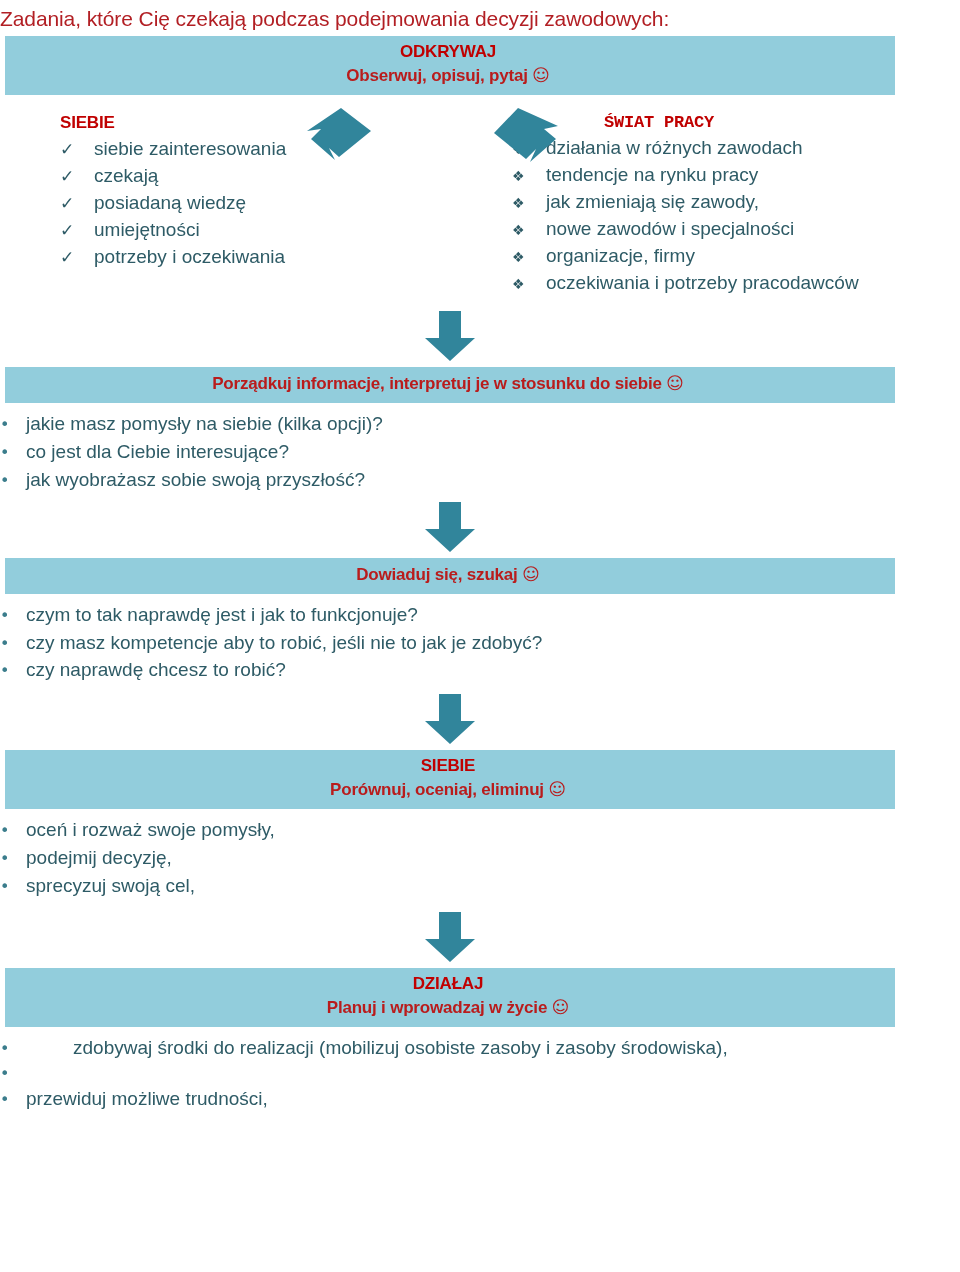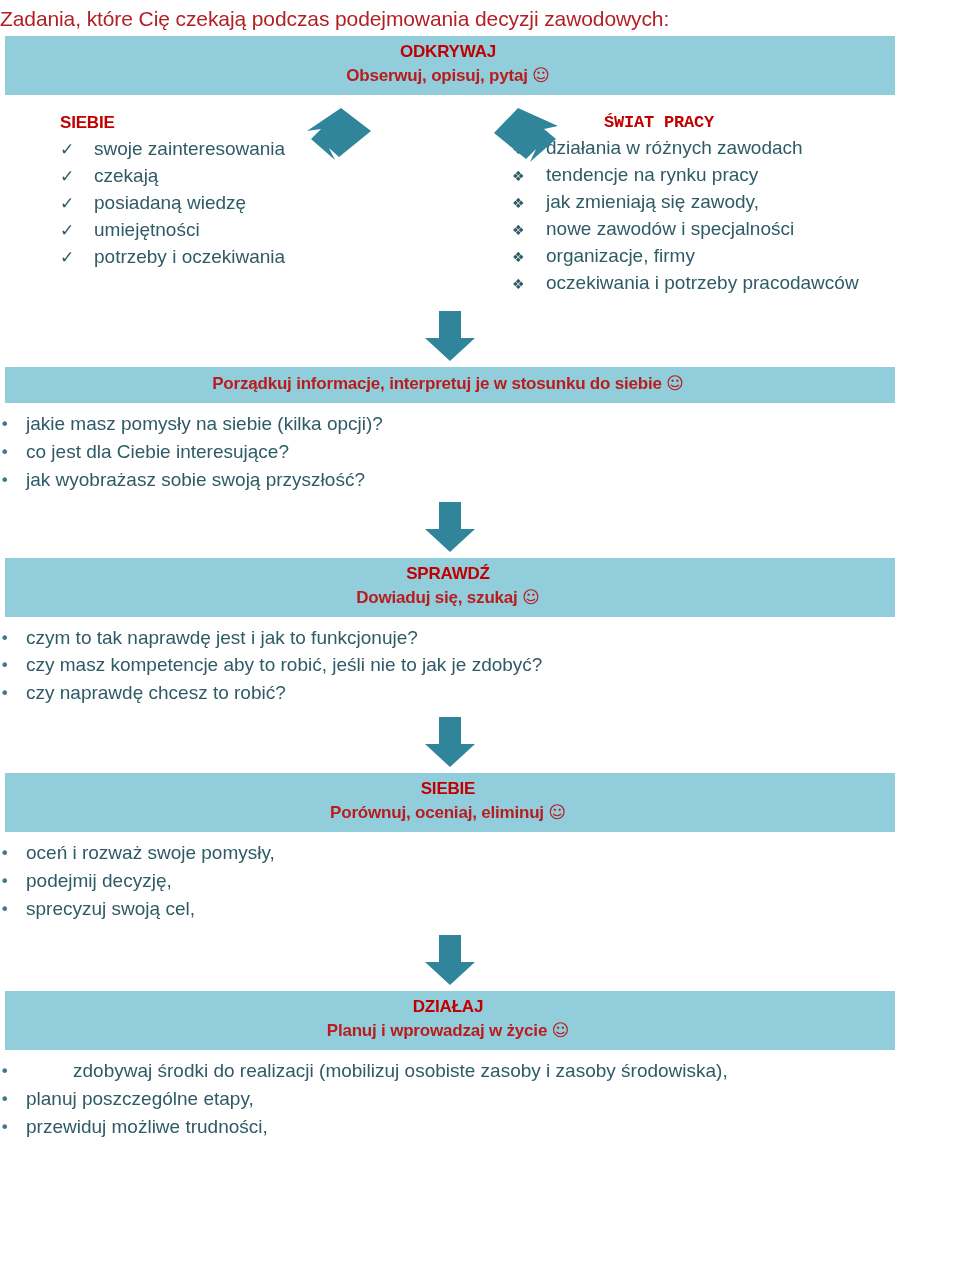--- a/index.html
+++ b/index.html
@@ -166,21 +166,21 @@
   <div class="col-left">
     <span class="callout-left">
       <svg viewBox="0 0 82 62" width="82" height="62" aria-hidden="true">
         <polygon points="46,3 76,26 44,52 34,43 40,55 16,34 26,24 12,26" fill="#31859B"></polygon>
       </svg>
     </span>
     <div class="sec-head">SIEBIE</div>
     <ul class="plain">
       <li>
         <span class="mark">✓</span>
-        <span>swoje zainteresowania</span>
+        <span>siebie zainteresowania</span>
       </li>
       <li>
         <span class="mark">✓</span>
         <span>czekają</span>
       </li>
       <li>
         <span class="mark">✓</span>
         <span>posiadaną wiedzę</span>
       </li>
       <li>
@@ -259,21 +259,20 @@
   </li>
 </ul>
 
 <div class="arrow-wrap shift" style="margin-top:8px;margin-bottom:6px;">
   <svg class="down-arrow" viewBox="0 0 56 50" aria-hidden="true">
     <polygon points="17,0 39,0 39,27 53,27 28,50 3,27 17,27" fill="#31859B"></polygon>
   </svg>
 </div>
 
 <div class="banner">
-  <div class="banner-title">SPRAWDŹ</div>
   <div class="banner-sub">
     <span>Dowiaduj się, szukaj</span>
     <span class="smiley">☺</span>
   </div>
 </div>
 
 <ul class="dots dots-indent-2">
   <li>
     <span class="bul">•</span>
     <span>czym to tak naprawdę jest i jak to funkcjonuje?</span>
@@ -331,19 +330,18 @@
   </div>
 </div>
 
 <ul class="dots dots-indent-4 dots-justify" style="padding-right:55px;">
   <li>
     <span class="bul">•</span>
     <span class="txt">zdobywaj środki do realizacji (mobilizuj osobiste zasoby i zasoby środowiska),</span>
   </li>
   <li>
     <span class="bul">•</span>
-    <span>planuj poszczególne etapy,</span>
   </li>
   <li>
     <span class="bul">•</span>
     <span>przewiduj możliwe trudności,</span>
   </li>
 </ul>
 
 </body></html>

